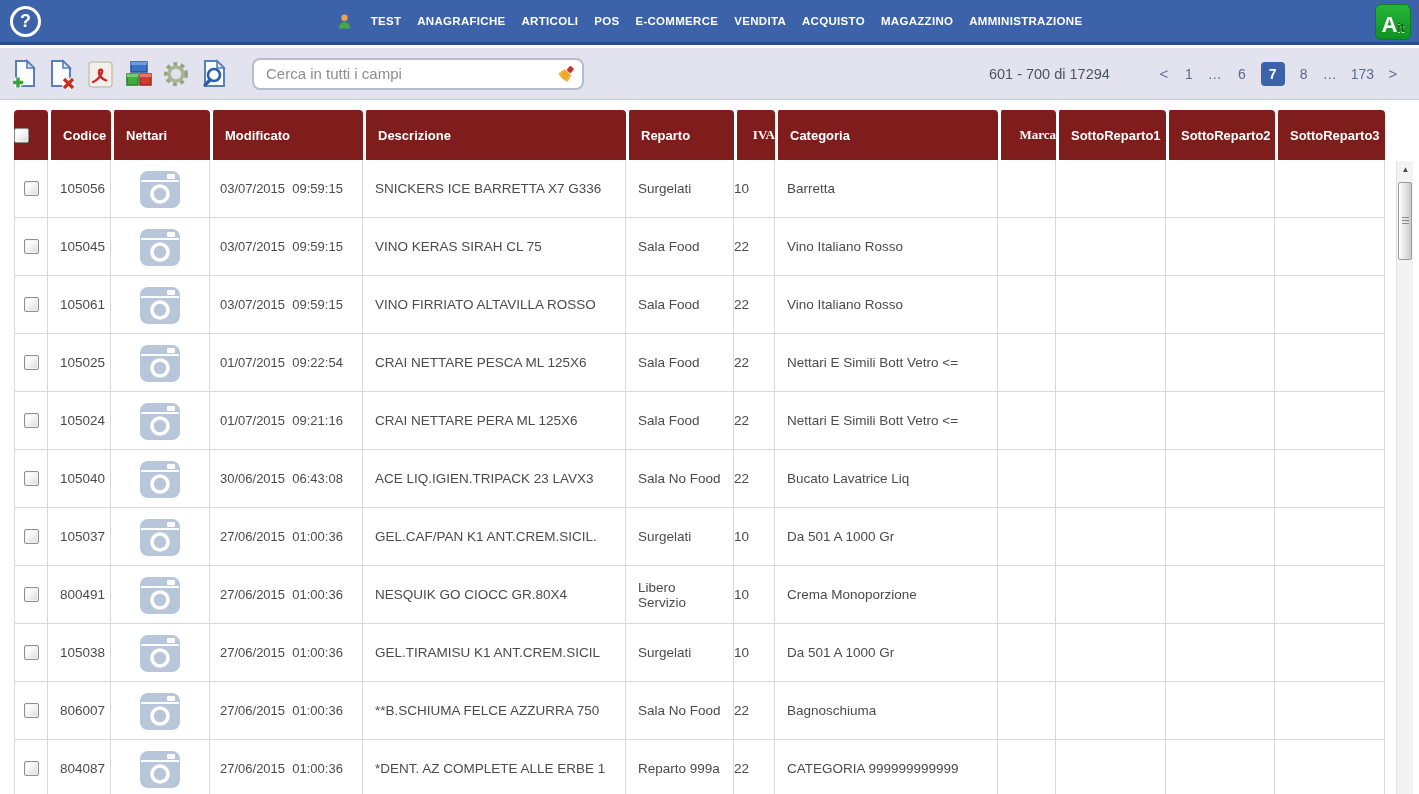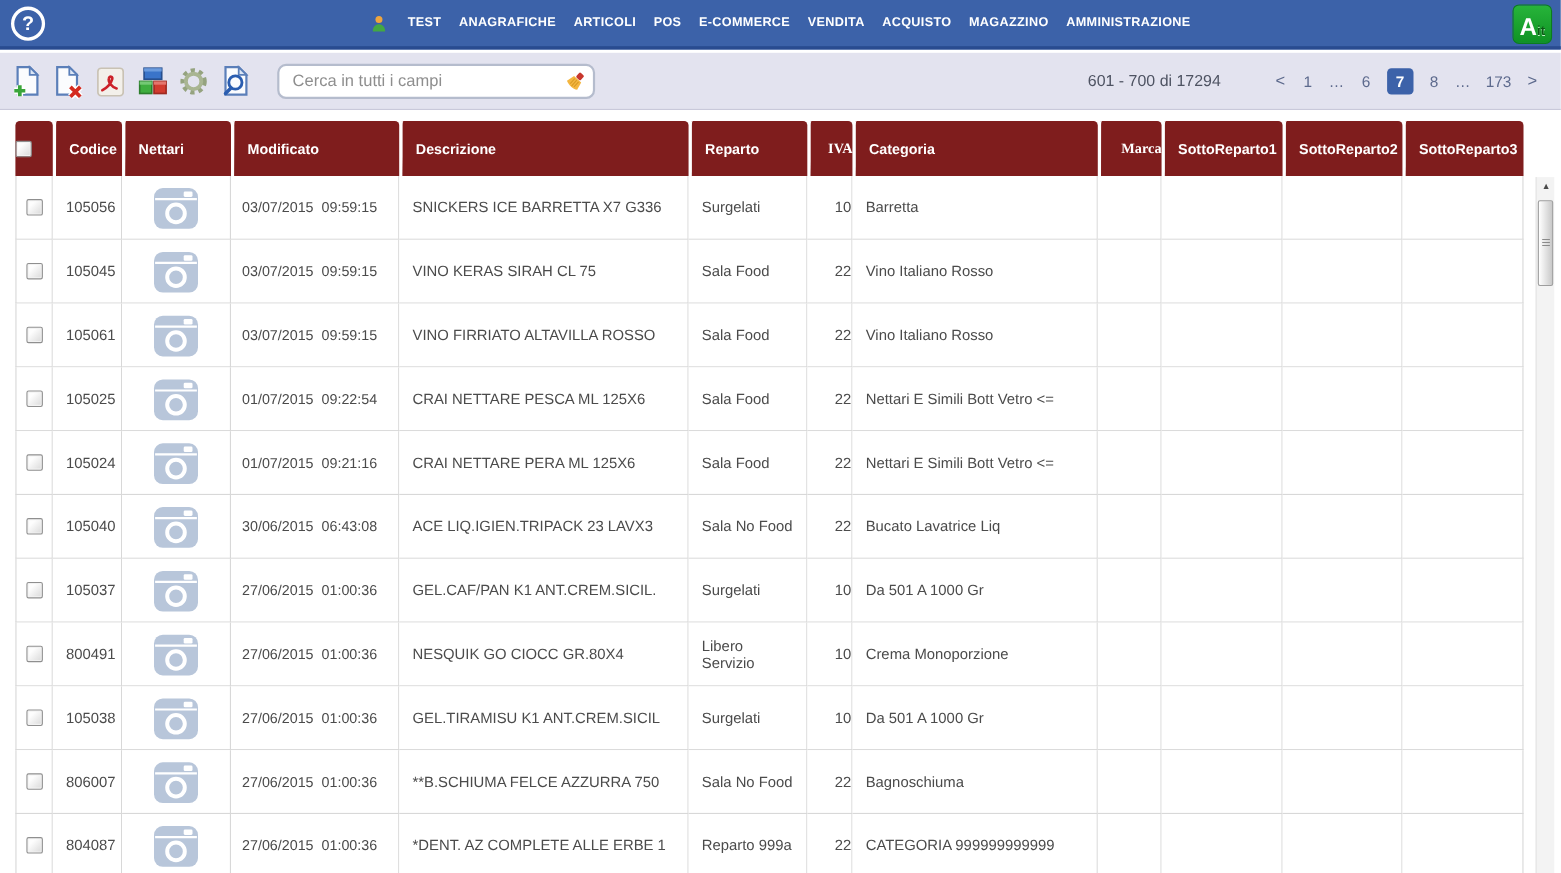--- a/index.html
+++ b/index.html
@@ -24,21 +24,21 @@
   .logo-a { color:#fff; font-weight:bold; font-size:22px; line-height:20px; }
   .logo-it { color:#0a5c14; font-weight:bold; font-size:12px; line-height:14px;
     text-shadow:0 1px 0 #bdf0c4; }
 
   
   .toolbar { position:absolute; top:48px; left:0; width:100%; height:52px;
     background:#e3e3ef; border-bottom:1px solid #c9c9da; display:flex; align-items:center;
     padding:0 20px 0 8px; }
   .tool-btn { width:32px; height:34px; display:flex; align-items:center; justify-content:center;
     margin-right:6px; cursor:pointer; }
-  .searchbox { position:relative; width:289px; height:32px; margin-left:16px; }
+  .searchbox { position:relative; width:332px; height:32px; margin-left:16px; }
   .searchbox input { width:100%; height:100%; border:2px solid #b5bccd; border-radius:8px;
     padding:0 34px 0 12px; font-size:15px; color:#444; background:#fff;
     font-family:"Liberation Sans", sans-serif; outline:none; }
   .searchbox input::placeholder { color:#8e8e8e; }
   .broom { position:absolute; right:8px; top:6px; width:20px; height:20px; cursor:pointer; }
   .range { margin-left:auto; font-size:14.5px; color:#4e5362; }
   .pager { display:flex; align-items:center; gap:13px; margin-left:48px; font-size:14px;
     color:#5d6a8d; }
   .pager .page { cursor:pointer; min-width:12px; text-align:center; }
   .pager .page.nav { font-size:15px; }
@@ -53,21 +53,21 @@
     height:50px; text-align:left; padding:0 0 0 12px; border-left:3px solid #fff;
     border-radius:4px 4px 0 0; cursor:pointer; white-space:nowrap; }
   thead th:first-child { border-left:none; padding:0; }
   thead th.c-iva, thead th.c-mar { text-align:right; padding:0;font-family:Liberation Serif, serif; }
   tbody td { background:#fff; border-right:1px solid #d8d8d8; border-bottom:1px solid #d8d8d8;
     height:58px; font-size:13.5px; color:#4b4b4b; padding:0 6px 0 12px; vertical-align:middle;
     overflow:hidden; }
   tbody td:first-child { border-left:1px solid #d8d8d8; padding:0; text-align:center; }
   td.c-img { text-align:center; padding:0; }
   td.c-img svg { vertical-align:middle; }
-  td.c-iva { text-align:right; padding:0; }
+  td.c-iva { text-align:left; padding:0; }
   td.c-mod { white-space:pre; padding-left:10px; font-size:13px; }
   .cb { display:inline-block; width:15px; height:15px; border:1px solid #8f8f8f;
     border-radius:2px; background:linear-gradient(135deg,#fdfdfd 30%,#d9d9d9);
     box-shadow:inset 0 0 0 1px #f2f2f2; cursor:pointer; vertical-align:middle; }
 
   
   .vscroll { position:absolute; top:161px; left:1396px; width:17px; height:633px;
     background:#f3f3f3; border-left:1px solid #e3e3e3; }
   .sb-btn { width:17px; height:17px; display:flex; align-items:center; justify-content:center;
     color:#4a4a4a; font-size:8px; cursor:pointer; }

